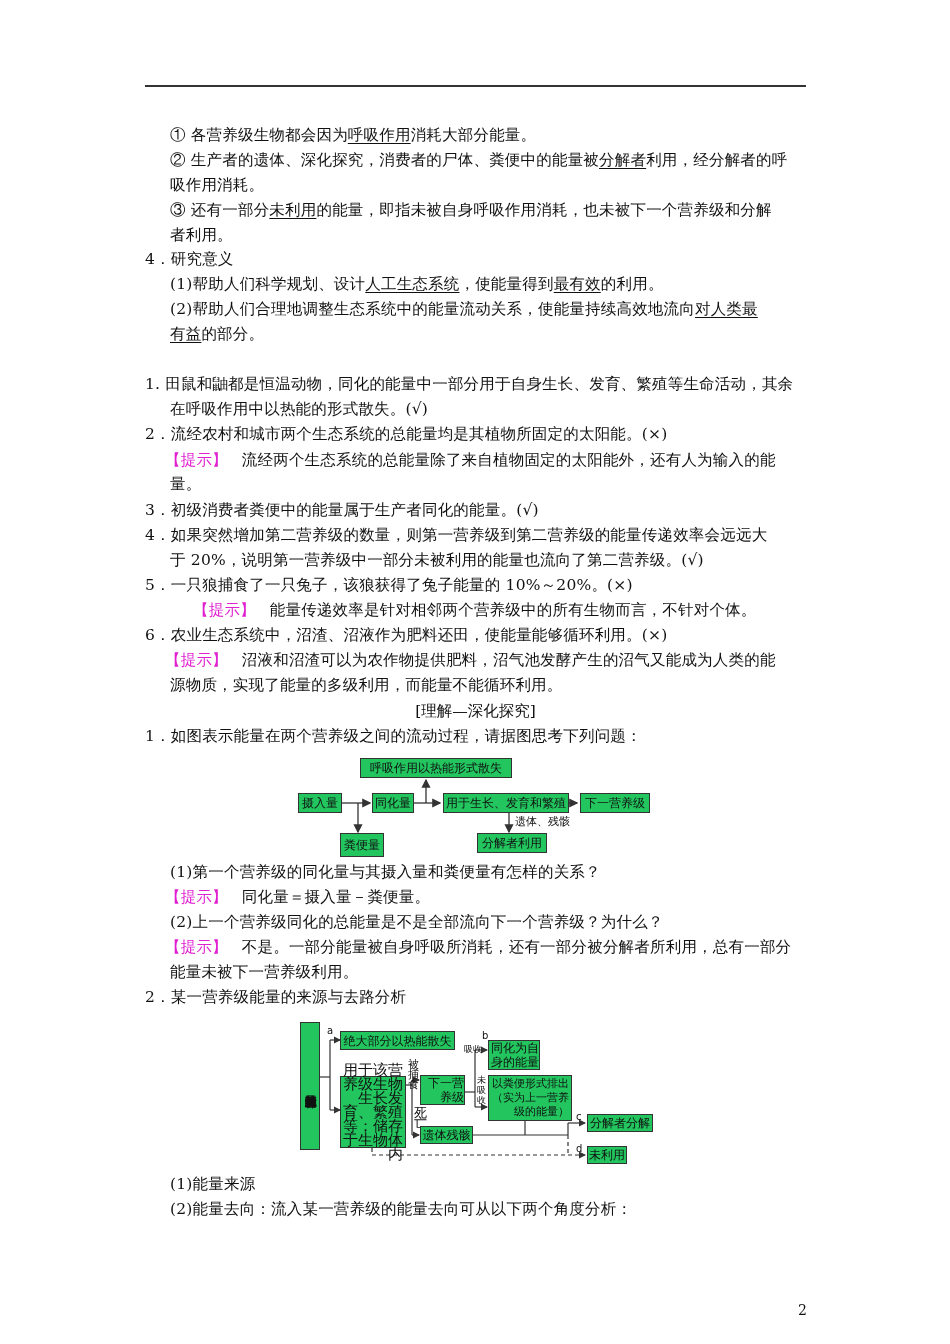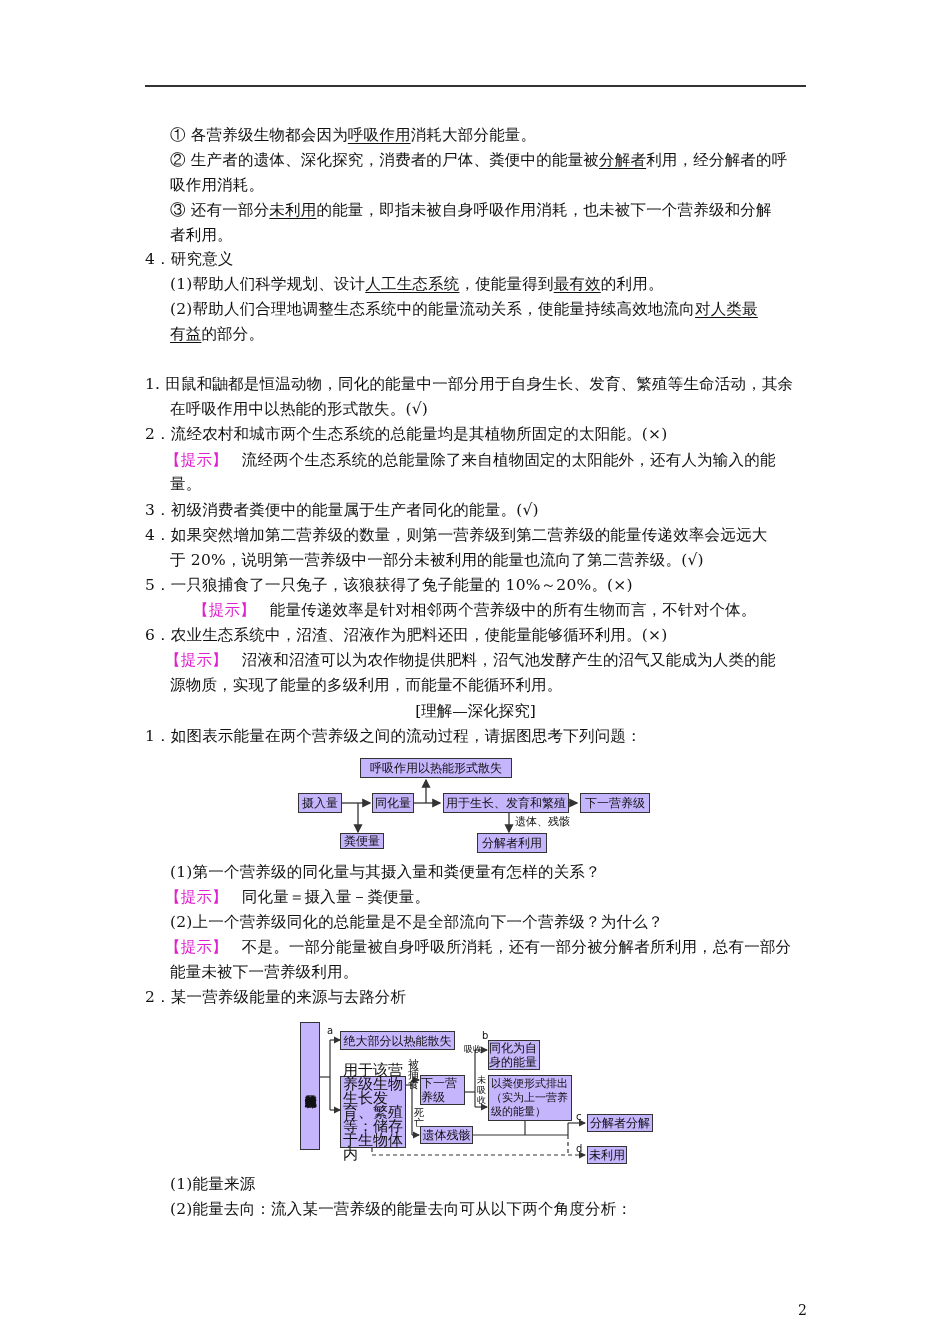--- a/index.html
+++ b/index.html
@@ -3,21 +3,21 @@
 <meta charset="utf-8">
 <style>
   html, body { margin: 0; padding: 0; background: #ffffff; }
   body { width: 950px; height: 1344px; position: relative; font-family: "DejaVu Serif", "Liberation Serif", serif; color: #111; overflow: hidden; }
   .rule { position: absolute; left: 145px; top: 85px; width: 661px; height: 2px; background: #333; }
   .line { position: absolute; font-size: 15.5px; line-height: 20px; white-space: nowrap; letter-spacing: 0.2px; }
   .u { text-decoration: underline; text-underline-offset: 3px; }
   .hint { color: #e020d0; margin-right: 14px; }
   .center { position: absolute; left: 145px; width: 661px; text-align: center; font-size: 15.5px; }
   .pagenum { position: absolute; left: 798px; top: 1302px; font-size: 14px; }
-  .box { position: absolute; border: 1.5px solid #333; background: #c4b5fd; font-size: 12px; line-height: 14px; display: flex; align-items: center; justify-content: center; text-align: left; box-sizing: border-box; font-family: "DejaVu Sans", "Liberation Sans", sans-serif; color: #111; }
+  .box { position: absolute; border: 1.5px solid #333; background: #22c55e; font-size: 12px; line-height: 14px; display: flex; align-items: center; justify-content: center; text-align: right; box-sizing: border-box; font-family: "DejaVu Sans", "Liberation Sans", sans-serif; color: #111; }
   .lbl { position: absolute; font-size: 10px; line-height: 11px; font-family: "DejaVu Sans", "Liberation Sans", sans-serif; color: #111; }
   svg { position: absolute; left: 0; top: 0; overflow: visible; }
 </style>
 </head>
 <body>
 
 <div class="rule"></div>
 
 <div class="line" style="left:170px;top:125px;">
   <span>① 各营养级生物都会因为</span><span class="u">呼吸作用</span><span>消耗大部分能量。</span>
@@ -84,21 +84,21 @@
       <line x1="426" y1="803" x2="426" y2="780" marker-end="url(#ah)"></line>
       <line x1="569" y1="803" x2="577" y2="803" marker-end="url(#ah)"></line>
       <line x1="509" y1="813" x2="509" y2="832" marker-end="url(#ah)"></line>
     </g>
   </svg>
   <div class="box" style="left:360px;top:758px;width:152px;height:20px;">呼吸作用以热能形式散失</div>
   <div class="box" style="left:298px;top:793px;width:44px;height:20px;">摄入量</div>
   <div class="box" style="left:372px;top:793px;width:42px;height:20px;">同化量</div>
   <div class="box" style="left:443px;top:793px;width:126px;height:20px;">用于生长、发育和繁殖</div>
   <div class="box" style="left:580px;top:793px;width:70px;height:20px;">下一营养级</div>
-  <div class="box" style="left:340px;top:833px;width:44px;height:16px;">粪便量</div>
+  <div class="box" style="left:340px;top:833px;width:44px;height:24px;">粪便量</div>
   <div class="lbl" style="left:515px;top:816px;font-size:11px;">遗体、残骸</div>
   <div class="box" style="left:477px;top:833px;width:70px;height:20px;">分解者利用</div>
 </div>
 
 <div class="line" style="left:170px;top:862px;">(1)第一个营养级的同化量与其摄入量和粪便量有怎样的关系？</div>
 <div class="line" style="left:165px;top:887px;">
   <span class="hint">【提示】</span><span>同化量＝摄入量－粪便量。</span>
 </div>
 <div class="line" style="left:170px;top:912px;">(2)上一个营养级同化的总能量是不是全部流向下一个营养级？为什么？</div>
 <div class="line" style="left:165px;top:937px;">
@@ -139,21 +139,21 @@
       <line x1="568" y1="1135" x2="568" y2="1155"></line>
     </g>
   </svg>
   <div class="box" style="left:300px;top:1022px;width:20px;height:128px;flex-direction:column;font-size:12px;line-height:13.5px;padding:2px 0;">
     <span style="writing-mode:vertical-rl;letter-spacing:0px;">某营养级同化的总能量</span>
   </div>
   <div class="lbl" style="left:327px;top:1025px;">a</div>
   <div class="box" style="left:340px;top:1031px;width:115px;height:19px;">绝大部分以热能散失</div>
   <div class="box" style="left:340px;top:1076px;width:66px;height:72px;font-size:15px;line-height:14px;padding:1px 2px;">用于该营养级生物生长发育、繁殖等；储存于生物体内</div>
   <div class="lbl" style="left:408px;top:1060px;width:10px;font-size:11px;line-height:10px;">被捕食</div>
-  <div class="lbl" style="left:414px;top:1108px;width:10px;font-size:10px;line-height:10px;">死亡</div>
+  <div class="lbl" style="left:414px;top:1108px;width:10px;font-size:13px;line-height:10px;">死亡</div>
   <div class="box" style="left:420px;top:1075px;width:45px;height:30px;">下一营养级</div>
   <div class="box" style="left:420px;top:1126px;width:53px;height:18px;">遗体残骸</div>
   <div class="lbl" style="left:482px;top:1030px;">b</div>
   <div class="lbl" style="left:464px;top:1044px;font-size:9px;">吸收</div>
   <div class="lbl" style="left:477px;top:1075px;width:14px;font-size:9px;line-height:10px;">未吸收</div>
   <div class="box" style="left:488px;top:1040px;width:52px;height:30px;">同化为自身的能量</div>
   <div class="box" style="left:488px;top:1075px;width:84px;height:46px;font-size:11px;line-height:14px;padding:1px 2px;">以粪便形式排出（实为上一营养级的能量）</div>
   <div class="lbl" style="left:576px;top:1111px;">c</div>
   <div class="box" style="left:587px;top:1114px;width:66px;height:18px;">分解者分解</div>
   <div class="lbl" style="left:576px;top:1143px;">d</div>

